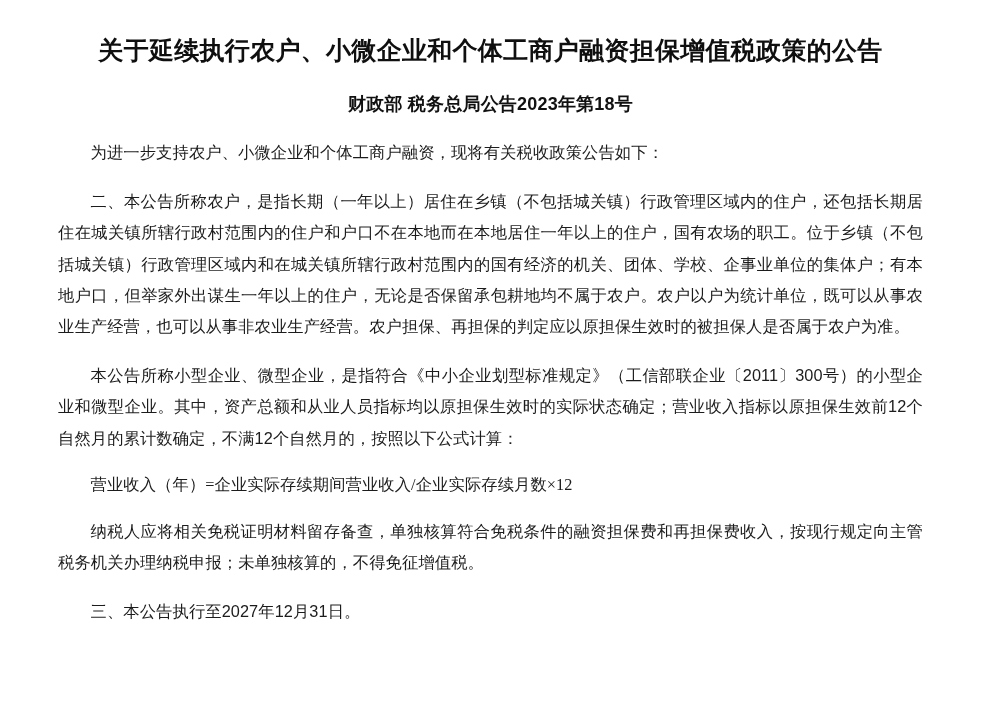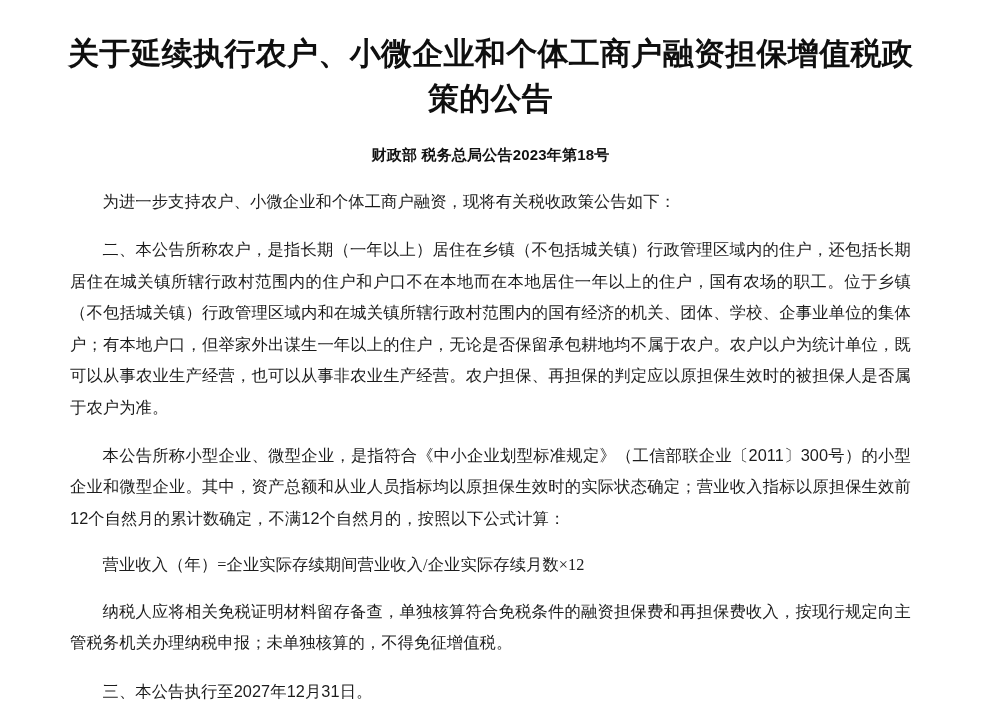--- a/index.html
+++ b/index.html
@@ -17,37 +17,37 @@
   .page {
     width: 981px;
     height: 724px;
     box-sizing: border-box;
     padding: 26px 58px 0 58px;
     background: #ffffff;
     position: relative;
   }
   .doc-title {
     text-align: center;
-    font-size: 31px;
+    font-size: 25px;
     font-weight: bold;
     line-height: 1.45;
     letter-spacing: 0.3px;
     color: #0f0f0f;
     margin: 6px 0 0 0;
   }
   .doc-subtitle {
     text-align: center;
-    font-size: 15px;
+    font-size: 18px;
     font-weight: bold;
     color: #111111;
     margin: 24px 0 0 0;
     letter-spacing: 0.2px;
   }
   .body-text {
-    margin: 12px;
+    margin: 0;
     font-size: 16.3px;
     line-height: 1.93;
     color: #1c1c1c;
     text-align: justify;
     text-justify: inter-ideograph;
     letter-spacing: 0.1px;
   }
   .para {
     margin-top: 17px;
     text-indent: 2em;

